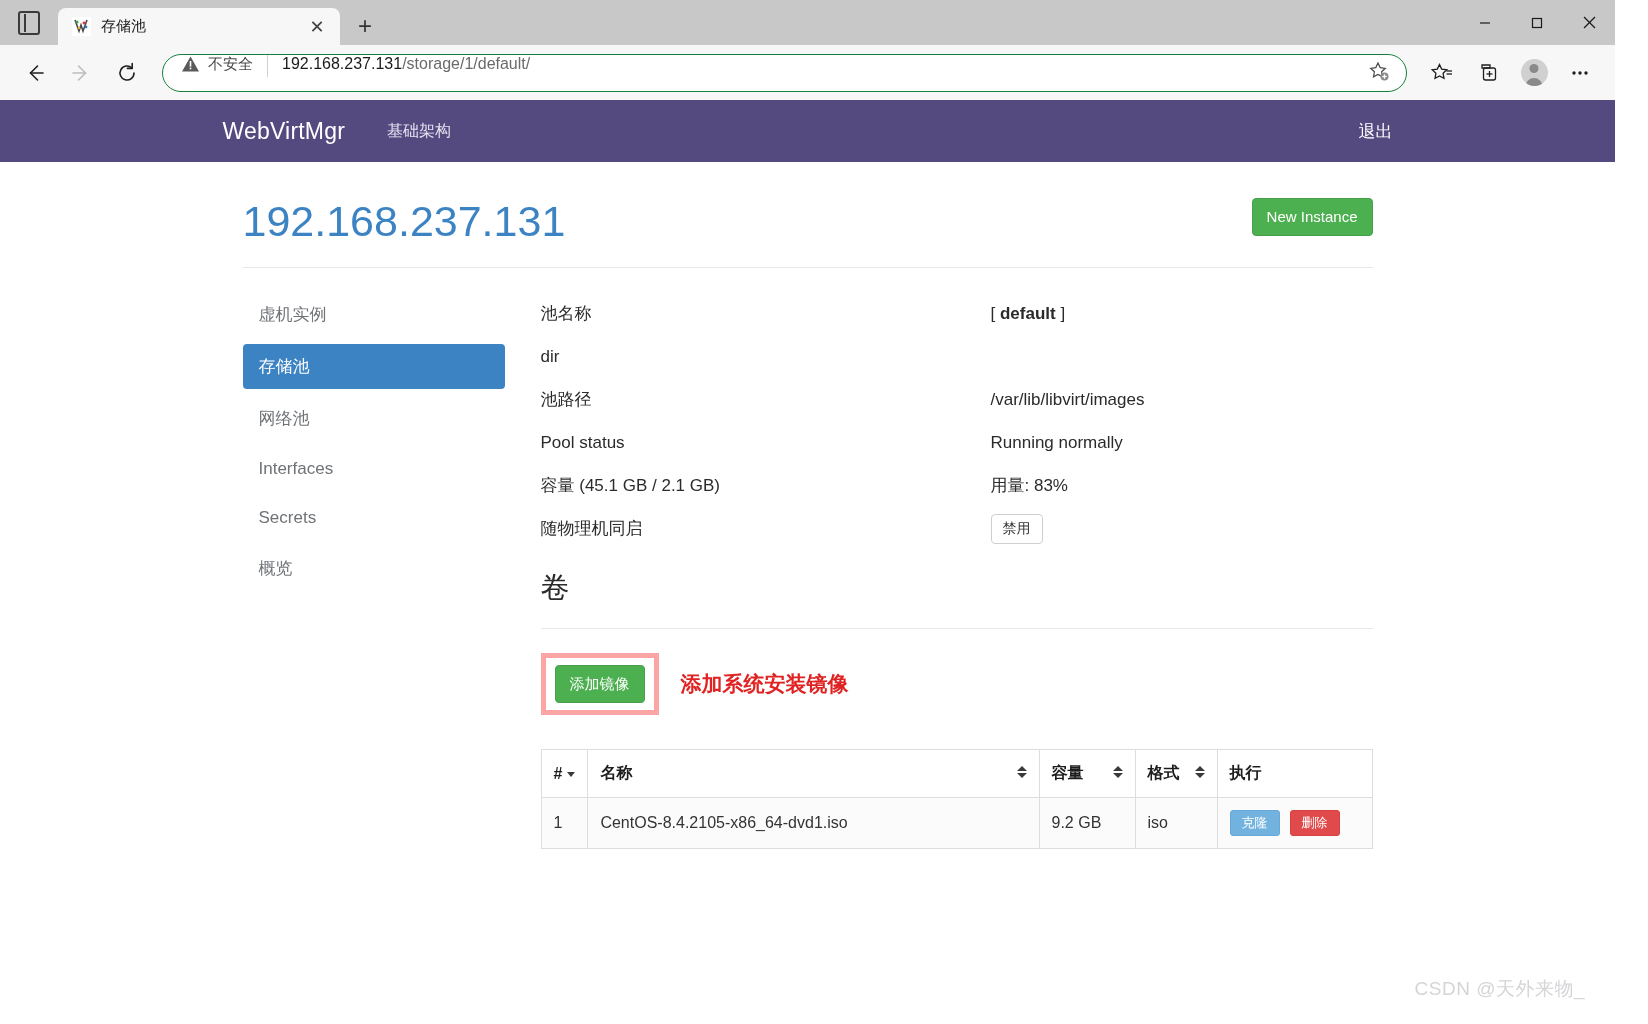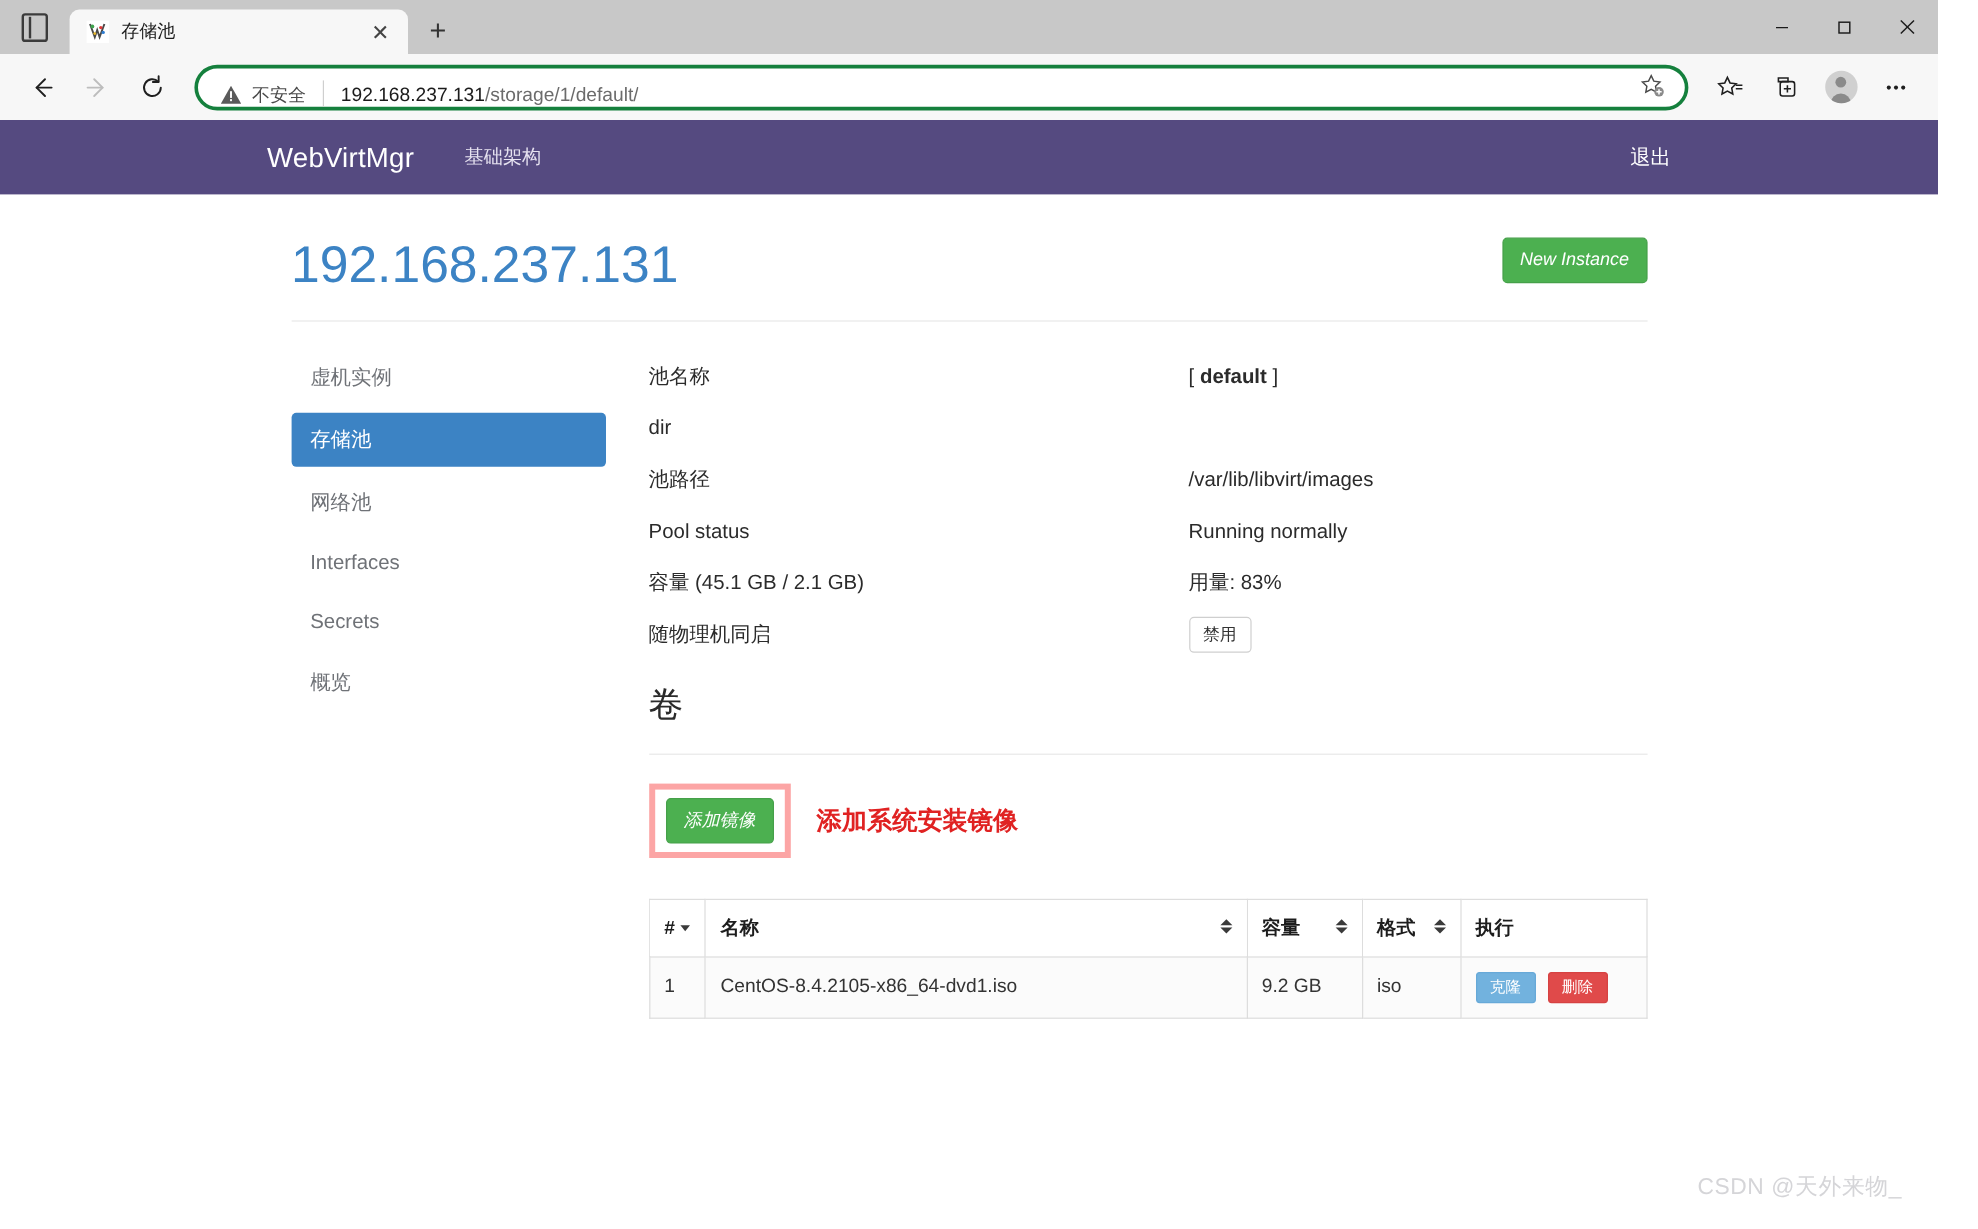--- a/index.html
+++ b/index.html
@@ -64,22 +64,22 @@
     padding: 0 14px; gap: 4px; flex: 0 0 55px;
   }
   .tb-btn {
     width: 42px; height: 42px; border-radius: 6px;
     display: flex; align-items: center; justify-content: center;
     color: #1f1f1f;
   }
   .tb-btn.disabled { color: #bdbdbd; }
   .omnibox {
     flex: 1; height: 38px; background: #ffffff; border-radius: 19px;
-    display: flex; align-items: flex-end; padding: 0 10px 0 18px;
-    margin: 0 10px; border: 3px solid #15803d;
+    display: flex; align-items: flex-start; padding: 0 10px 0 18px;
+    margin: 0 10px; border: 1px solid #15803d;
   }
   .not-secure {
     display: flex; align-items: center; gap: 8px; font-size: 15px; color: #4a4a4a;
     white-space: nowrap;
   }
   .warn-tri { display: block; }
   .omni-sep { width: 1px; height: 22px; background: #cfcfcf; margin: 0 14px; }
   .url { font-size: 16px; color: #1b1b1b; white-space: nowrap; overflow: hidden; }
   .url .url-dim { color: #6b6b6b; }
   .omni-star { margin-left: auto; width: 34px; height: 34px;
@@ -128,21 +128,21 @@
     display: flex; align-items: flex-start; justify-content: space-between;
     padding-top: 36px;
   }
   .page-title {
     font-size: 43px; color: #3c83c4; font-weight: 400; line-height: 1.1;
   }
   .btn {
     display: inline-block; border-radius: 4px; font-size: 15px;
     padding: 9px 14px; color: #fff; border: 1px solid transparent; line-height: 1.2;
   }
-  .btn-success { background: #4cb050; border-color: #45a049; font-style: italic; }
+  .btn-success { background: #4cb050; border-color: #45a049; }
   .btn-xs { font-size: 13px; padding: 4px 11px; border-radius: 3px; }
   .btn-info { background: #72b2de; border-color: #67a9d8; }
   .btn-danger { background: #e04a4a; border-color: #d64242; }
   .btn-default {
     background: #fff; border: 1px solid #cfcfcf; color: #333;
     font-size: 14px; padding: 5px 11px; border-radius: 4px;
   }
   .header-rule { border-top: 1px solid #e8e8e8; margin-top: 22px; }
 
   .body-row { display: flex; padding-top: 24px; }

